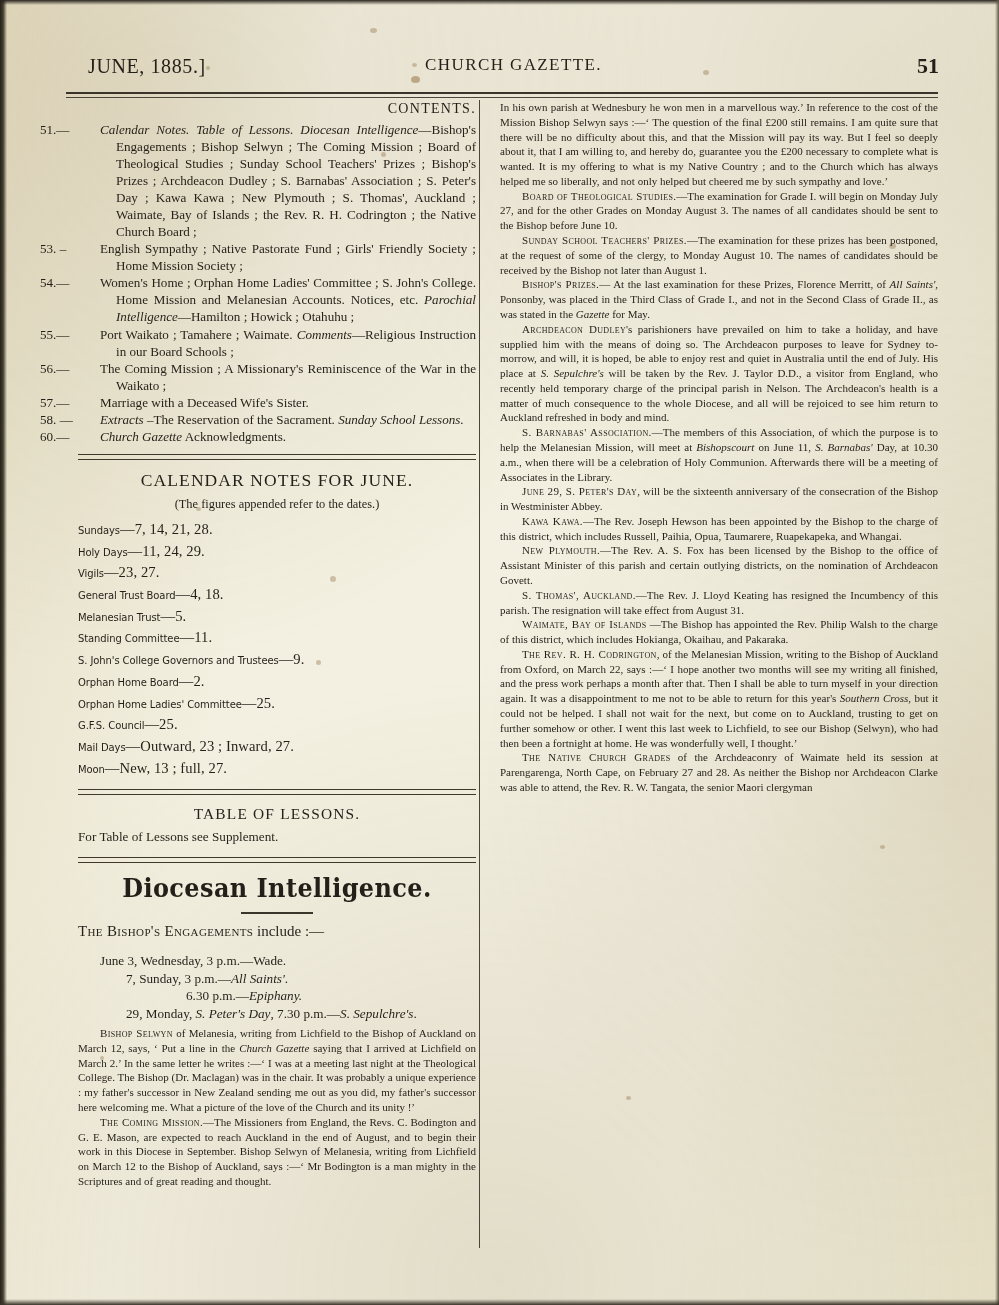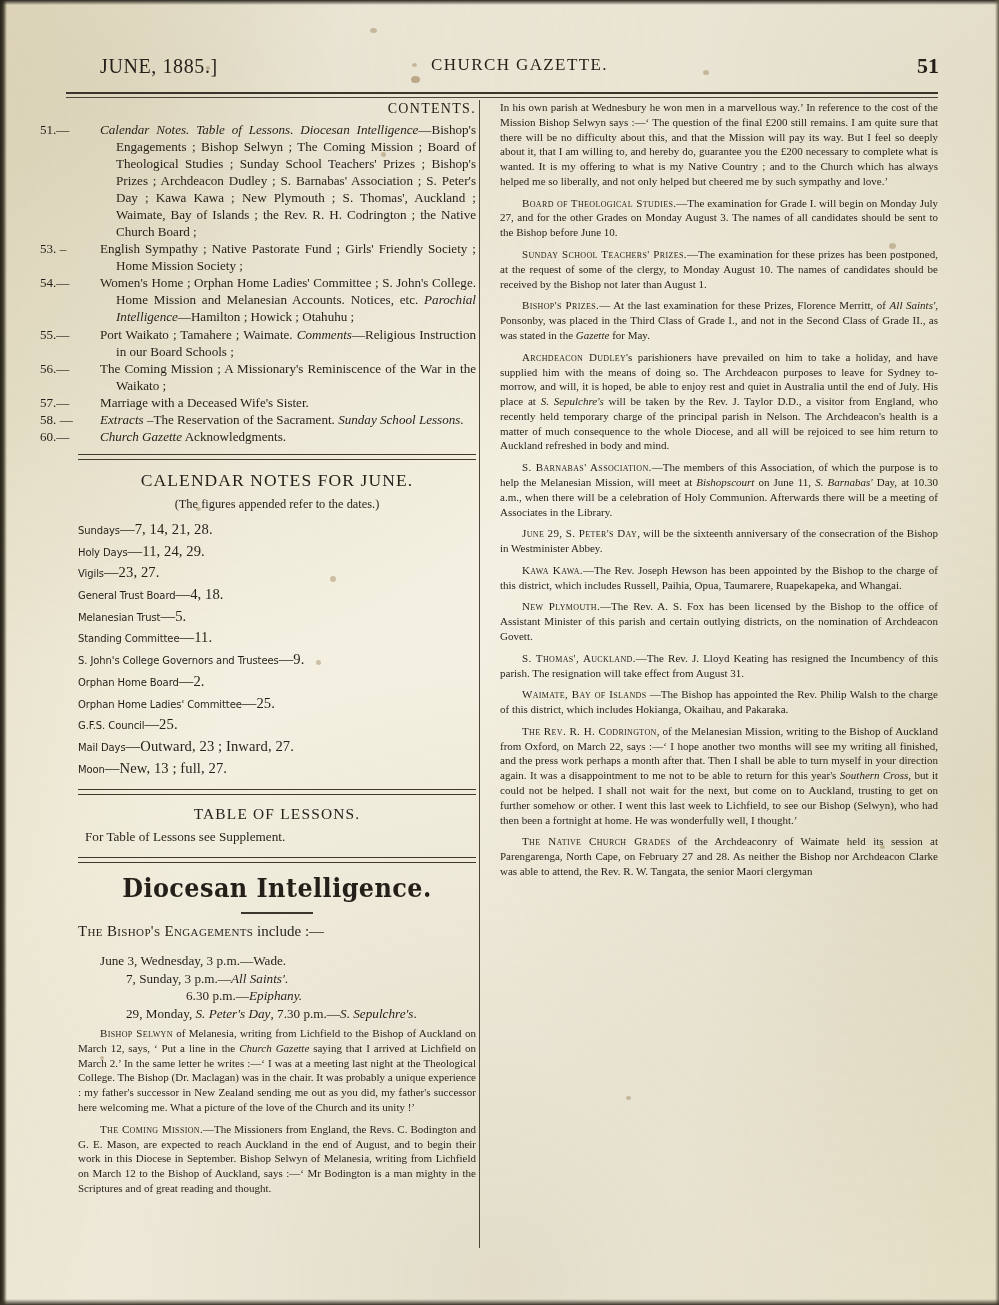--- a/index.html
+++ b/index.html
@@ -46,21 +46,21 @@
   .edge-bottom{ left: 0; bottom: 0; height: 6px; width: 100%;
                 background: linear-gradient(0deg,#3a3529 0%,rgba(180,172,140,0) 100%); }
 
   
   .spot { position: absolute; border-radius: 50%; z-index: 4; pointer-events: none;
           background: rgba(128,96,48,.34); filter: blur(0.6px); }
 
   
   .runhead {
     position: absolute;
-    top: 55px; left: 100px; right: 60px;
+    top: 55px; left: 88px; right: 60px;
     height: 30px;
     z-index: 5;
   }
   .runhead .rh-left {
     position: absolute; left: 0; top: 0;
     font-variant: small-caps; font-size: 20px; letter-spacing: .6px;
   }
   .runhead .rh-center {
     position: absolute; left: 0; right: 0; top: 0;
     text-align: center; font-size: 17px; letter-spacing: 1.4px;
@@ -151,21 +151,21 @@
     font-size: 14.6px;
   }
 
   
   .tol-title {
     text-align: center;
     font-size: 15.4px;
     letter-spacing: 1.2px;
     margin: 0 0 3px 0;
   }
-  .tol-line { font-size: 13.2px; text-align: left; margin-left: 7px; }
+  .tol-line { font-size: 13.2px; text-align: left; }
 
   
   .di-title {
     text-align: center;
     font-family: "DejaVu Serif", "Liberation Serif", serif;
     font-weight: 700;
     font-size: 24px;
     letter-spacing: .4px;
     margin: 4px 0 2px 0;
     font-style: normal;
@@ -188,21 +188,21 @@
 
   
   p.body {
     margin: 0 0 0 0;
     text-indent: 22px;
     text-align: justify;
     font-size: 11px;
     line-height: 1.345;
     hyphens: none;
   }
-  p.body + p.body { margin-top: 7px; }
+  p.body + p.body { }
   p.nofirst { text-indent: 0; }
   .sc {
     font-variant: small-caps;
     letter-spacing: .35px;
   }
 </style>
 </head>
 <body>
 
 <div id="page">

